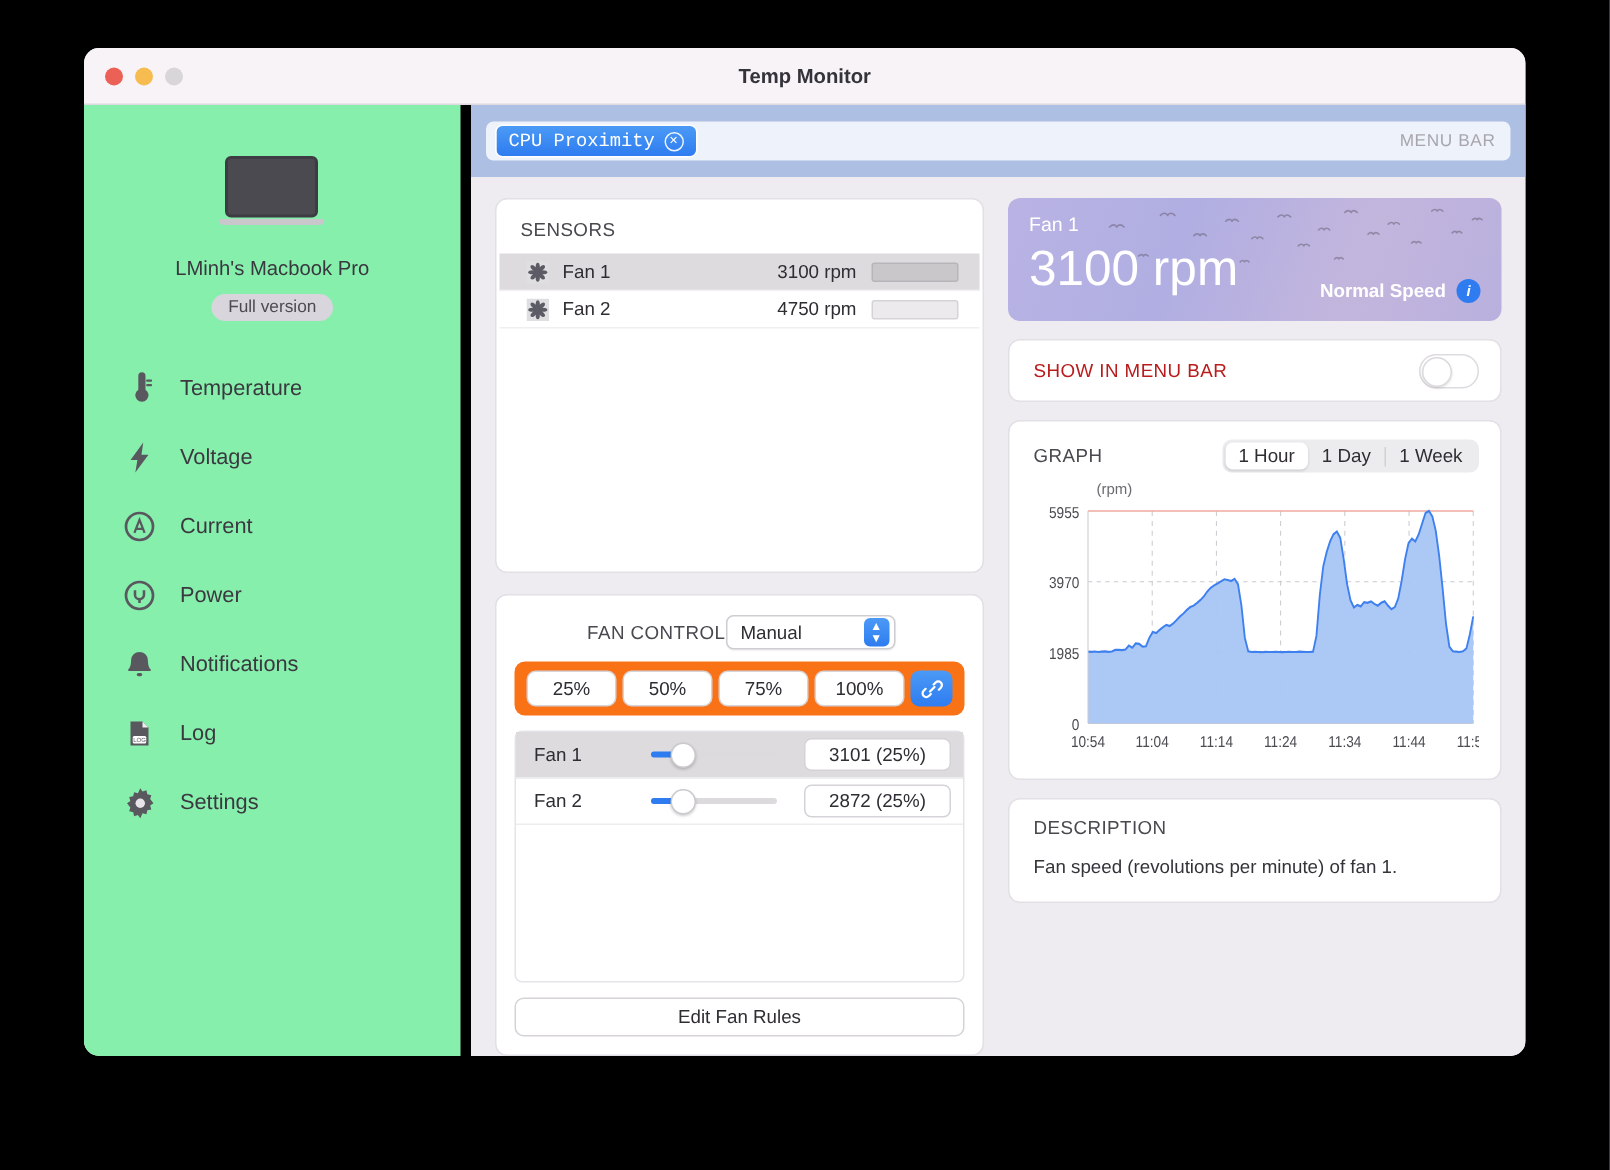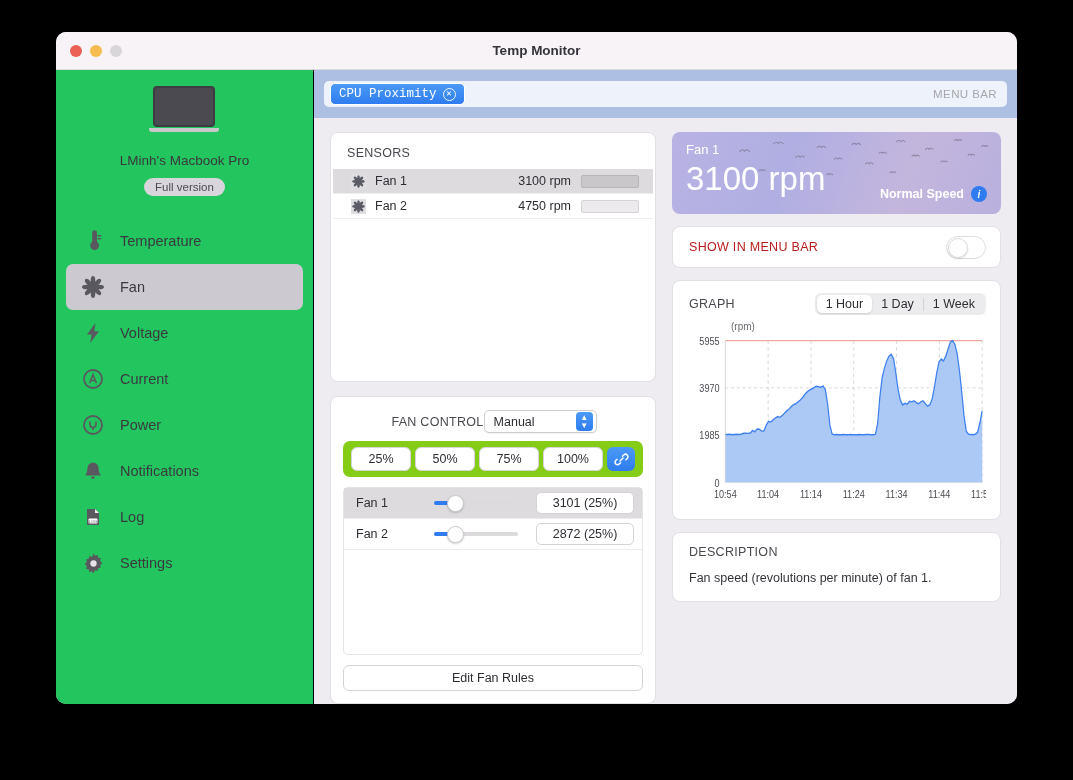--- a/index.html
+++ b/index.html
@@ -35,23 +35,23 @@
   .win-title {
     position: absolute; left: 0; right: 0; text-align: center;
     font-size: 13.5px; font-weight: bold; color: #35333a;
   }
 
   .body { display: flex; height: 634px; }
 
   
   .sidebar {
     width: 258px;
-    background: #22c55e;
-    border-right: 1px solid #000000;
-    padding-top: 16px;
+    background: #86efac;
+    border-right: 7px solid #000000;
+    padding-top: 34px;
     display: flex; flex-direction: column; align-items: center;
   }
   .mac-icon { width: 64px; height: 47px; position: relative; }
   .mac-screen {
     width: 62px; height: 41px;
     background: #4b4a50;
     border: 2px solid #3d3c42;
     border-radius: 4px;
   }
   .mac-base {
@@ -168,21 +168,21 @@
     box-shadow: 0 1px 1px rgba(0,0,0,.05);
   }
   .select-arrows {
     width: 17px; height: 19px; border-radius: 4px;
     background: linear-gradient(#4b9af6,#2e7cf0);
     color: #fff; font-size: 8px; line-height: 8px;
     display: flex; flex-direction: column; align-items: center; justify-content: center;
   }
   .preset-bar {
     margin: 0 12px; padding: 6px 8px;
-    background: #84cc16; border-radius: 7px;
+    background: #f97316; border-radius: 7px;
     display: flex; align-items: center; gap: 4px;
   }
   .preset {
     flex: 1; height: 24px;
     background: #fff; border: 1px solid #d5d2d8; border-radius: 6px;
     display: flex; align-items: center; justify-content: center;
     font-size: 12.5px; color: #2f2d33;
   }
   .link-btn {
     width: 28px; height: 24px; border-radius: 6px;
@@ -327,38 +327,20 @@
             <svg width="20" height="22" viewBox="0 0 20 22" fill="none">
               <path d="M9.2 2.6a2.4 2.4 0 0 1 4.8 0v9.2a4.4 4.4 0 1 1-4.8 0z" fill="#5a585f"></path>
               <circle cx="11.6" cy="15.6" r="3" fill="#5a585f"></circle>
               <rect x="14.4" y="5" width="4" height="1.5" rx=".7" fill="#5a585f"></rect>
               <rect x="14.4" y="8" width="4" height="1.5" rx=".7" fill="#5a585f"></rect>
             </svg>
           </span>
           <span>Temperature</span>
         </div>
 
-        <div class="nav-item active">
-          <span class="nav-icon">
-            <svg width="24" height="24" viewBox="0 0 24 24">
-              <g fill="#5a585f">
-                <ellipse cx="12" cy="6" rx="2.3" ry="5"></ellipse>
-                <ellipse cx="12" cy="18" rx="2.3" ry="5"></ellipse>
-                <ellipse cx="6" cy="12" rx="5" ry="2.3"></ellipse>
-                <ellipse cx="18" cy="12" rx="5" ry="2.3"></ellipse>
-                <ellipse cx="7.8" cy="7.8" rx="2.3" ry="5" transform="rotate(-45 7.8 7.8)"></ellipse>
-                <ellipse cx="16.2" cy="16.2" rx="2.3" ry="5" transform="rotate(-45 16.2 16.2)"></ellipse>
-                <ellipse cx="16.2" cy="7.8" rx="2.3" ry="5" transform="rotate(45 16.2 7.8)"></ellipse>
-                <ellipse cx="7.8" cy="16.2" rx="2.3" ry="5" transform="rotate(45 7.8 16.2)"></ellipse>
-                <circle cx="12" cy="12" r="3.4"></circle>
-              </g>
-            </svg>
-          </span>
-          <span>Fan</span>
-        </div>
 
         <div class="nav-item">
           <span class="nav-icon">
             <svg width="20" height="22" viewBox="0 0 20 22">
               <path d="M12.5 1 4 12.6h4.6L7.2 21 16 9.2h-4.7z" fill="#5a585f"></path>
             </svg>
           </span>
           <span>Voltage</span>
         </div>
 

